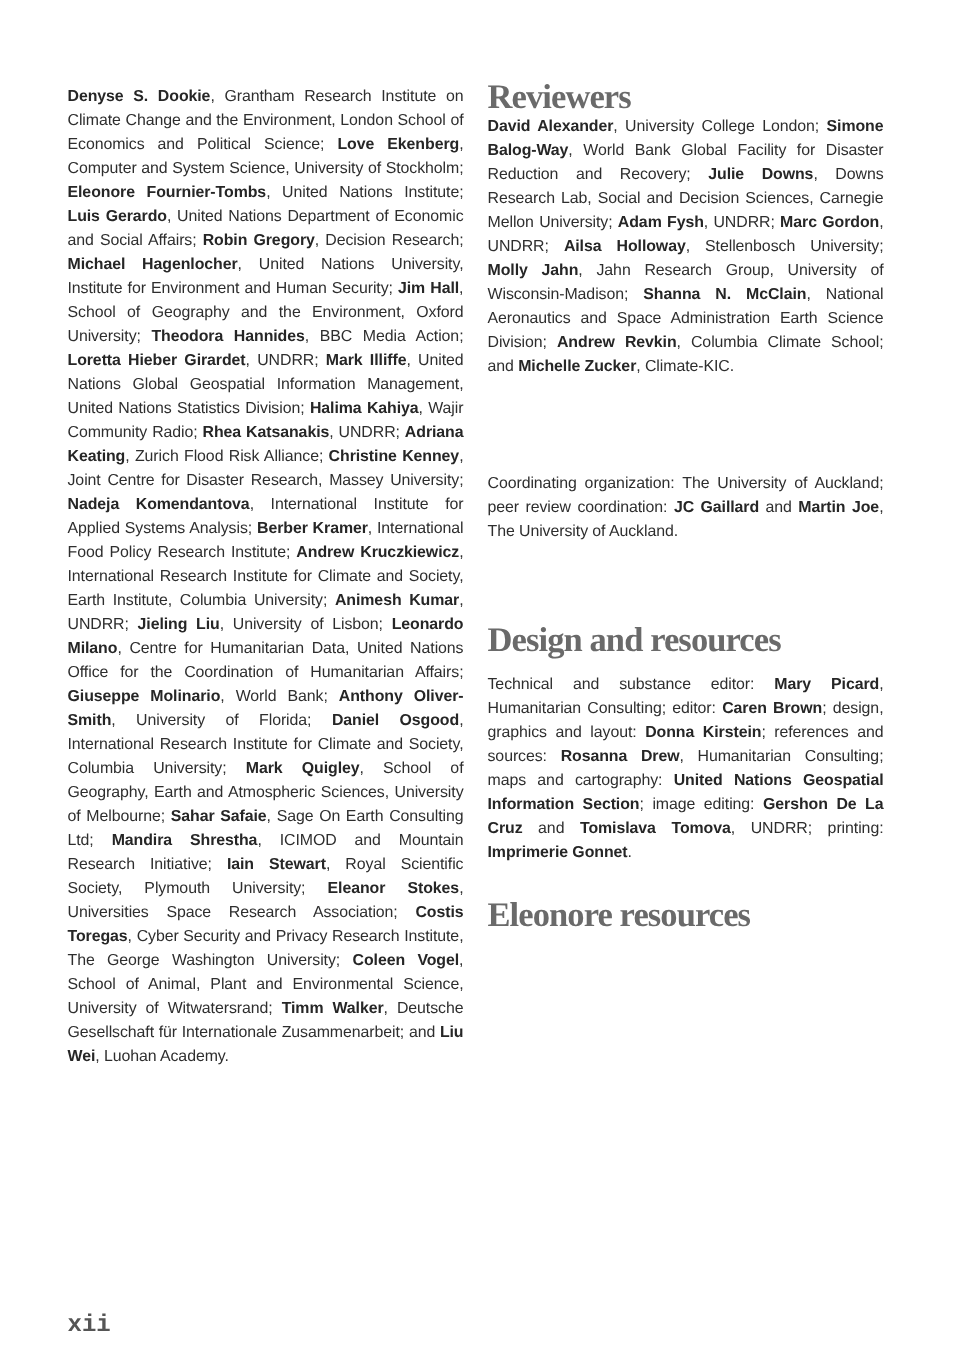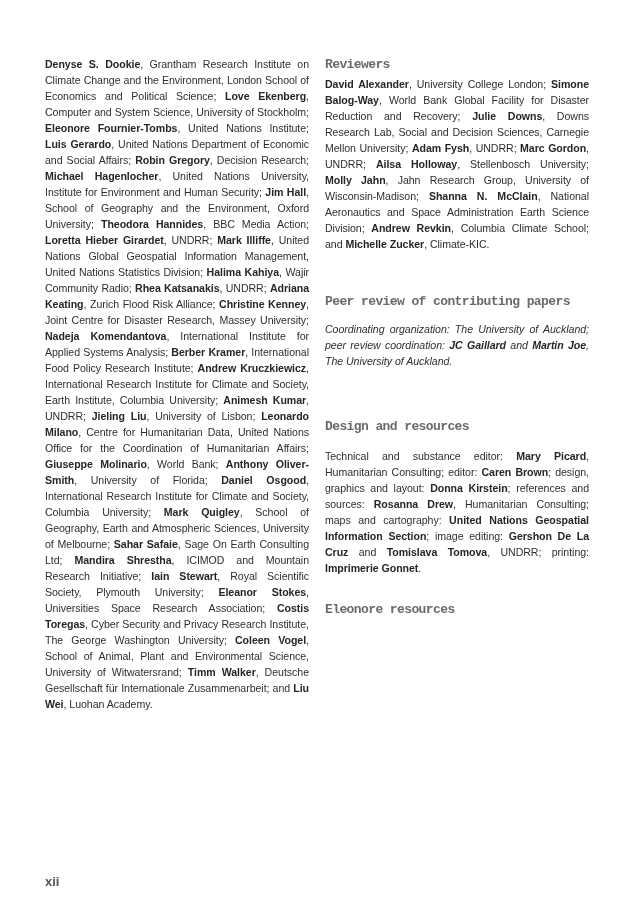--- a/index.html
+++ b/index.html
@@ -37,63 +37,63 @@
     word-spacing: 0px;
   }
   .para b {
     font-weight: bold;
     color: #262626;
   }
   .para i {
     font-style: italic;
   }
   .heading {
-    font-family: Liberation Mono, monospace;
+    font-family: Liberation Serif, serif;
     font-weight: bold;
     color: #6a6a6a;
-    font-size: 13px;
+    font-size: 23px;
     line-height: 23px;
     margin: 0;
     letter-spacing: -0.6px;
   }
   .sec-reviewers { position: absolute; left: 0; top: -3px; width: 264px; }
   .sec-reviewers .para { }
   .sec-peer { position: absolute; left: 0; top: 234px; width: 264px; }
-  .sec-peer .para { margin-top: 8px; font-style: italic; }
+  .sec-peer .para { margin-top: 24px; }
   .sec-design { position: absolute; left: 0; top: 359px; width: 264px; }
   .sec-design .para { margin-top: 10px; }
   .sec-finance { position: absolute; left: 0; top: 542px; width: 264px; }
   .sec-finance .para { margin-top: 10px; }
   .page-number {
     position: absolute;
     left: 45px;
     top: 874px;
-    font-size: 13px;
+    font-size: 16px;
     font-weight: bold;
     color: #555555;
+    font-family: Liberation Mono, monospace;
   }
 </style>
 </head>
 <body>
 
 <div class="page">
 
   <div class="col col-left">
     <p class="para"><b>Denyse S. Dookie</b>, Grantham Research Institute on Climate Change and the Environment, London School of Economics and Political Science; <b>Love Ekenberg</b>, Computer and System Science, University of Stockholm; <b>Eleonore Fournier-Tombs</b>, United Nations Institute; <b>Luis Gerardo</b>, United Nations Department of Economic and Social Affairs; <b>Robin Gregory</b>, Decision Research; <b>Michael Hagenlocher</b>, United Nations University, Institute for Environment and Human Security; <b>Jim Hall</b>, School of Geography and the Environment, Oxford University; <b>Theodora Hannides</b>, BBC Media Action; <b>Loretta Hieber Girardet</b>, UNDRR; <b>Mark Illiffe</b>, United Nations Global Geospatial Information Management, United Nations Statistics Division; <b>Halima Kahiya</b>, Wajir Community Radio; <b>Rhea Katsanakis</b>, UNDRR; <b>Adriana Keating</b>, Zurich Flood Risk Alliance; <b>Christine Kenney</b>, Joint Centre for Disaster Research, Massey University; <b>Nadeja Komendantova</b>, International Institute for Applied Systems Analysis; <b>Berber Kramer</b>, International Food Policy Research Institute; <b>Andrew Kruczkiewicz</b>, International Research Institute for Climate and Society, Earth Institute, Columbia University; <b>Animesh Kumar</b>, UNDRR; <b>Jieling Liu</b>, University of Lisbon; <b>Leonardo Milano</b>, Centre for Humanitarian Data, United Nations Office for the Coordination of Humanitarian Affairs; <b>Giuseppe Molinario</b>, World Bank; <b>Anthony Oliver-Smith</b>, University of Florida; <b>Daniel Osgood</b>, International Research Institute for Climate and Society, Columbia University; <b>Mark Quigley</b>, School of Geography, Earth and Atmospheric Sciences, University of Melbourne; <b>Sahar Safaie</b>, Sage On Earth Consulting Ltd; <b>Mandira Shrestha</b>, ICIMOD and Mountain Research Initiative; <b>Iain Stewart</b>, Royal Scientific Society, Plymouth University; <b>Eleanor Stokes</b>, Universities Space Research Association; <b>Costis Toregas</b>, Cyber Security and Privacy Research Institute, The George Washington University; <b>Coleen Vogel</b>, School of Animal, Plant and Environmental Science, University of Witwatersrand; <b>Timm Walker</b>, Deutsche Gesellschaft für Internationale Zusammenarbeit; and <b>Liu Wei</b>, Luohan Academy.</p>
   </div>
 
   <div class="col col-right">
 
     <div class="sec-reviewers">
       <h2 class="heading">Reviewers</h2>
       <p class="para"><b>David Alexander</b>, University College London; <b>Simone Balog-Way</b>, World Bank Global Facility for Disaster Reduction and Recovery; <b>Julie Downs</b>, Downs Research Lab, Social and Decision Sciences, Carnegie Mellon University; <b>Adam Fysh</b>, UNDRR; <b>Marc Gordon</b>, UNDRR; <b>Ailsa Holloway</b>, Stellenbosch University; <b>Molly Jahn</b>, Jahn Research Group, University of Wisconsin-Madison; <b>Shanna N. McClain</b>, National Aeronautics and Space Administration Earth Science Division; <b>Andrew Revkin</b>, Columbia Climate School; and <b>Michelle Zucker</b>, Climate-KIC.</p>
     </div>
 
     <div class="sec-peer">
-      <h2 class="heading">Peer review of contributing papers</h2>
       <p class="para">Coordinating organization: The University of Auckland; peer review coordination: <b>JC Gaillard</b> and <b>Martin Joe</b>, The University of Auckland.</p>
     </div>
 
     <div class="sec-design">
       <h2 class="heading">Design and resources</h2>
       <p class="para">Technical and substance editor: <b>Mary Picard</b>, Humanitarian Consulting; editor: <b>Caren Brown</b>; design, graphics and layout: <b>Donna Kirstein</b>; references and sources: <b>Rosanna Drew</b>, Humanitarian Consulting; maps and cartography: <b>United Nations Geospatial Information Section</b>; image editing: <b>Gershon De La Cruz</b> and <b>Tomislava Tomova</b>, UNDRR; printing: <b>Imprimerie Gonnet</b>.</p>
     </div>
 
     <div class="sec-finance">
       <h2 class="heading">Eleonore resources</h2>

